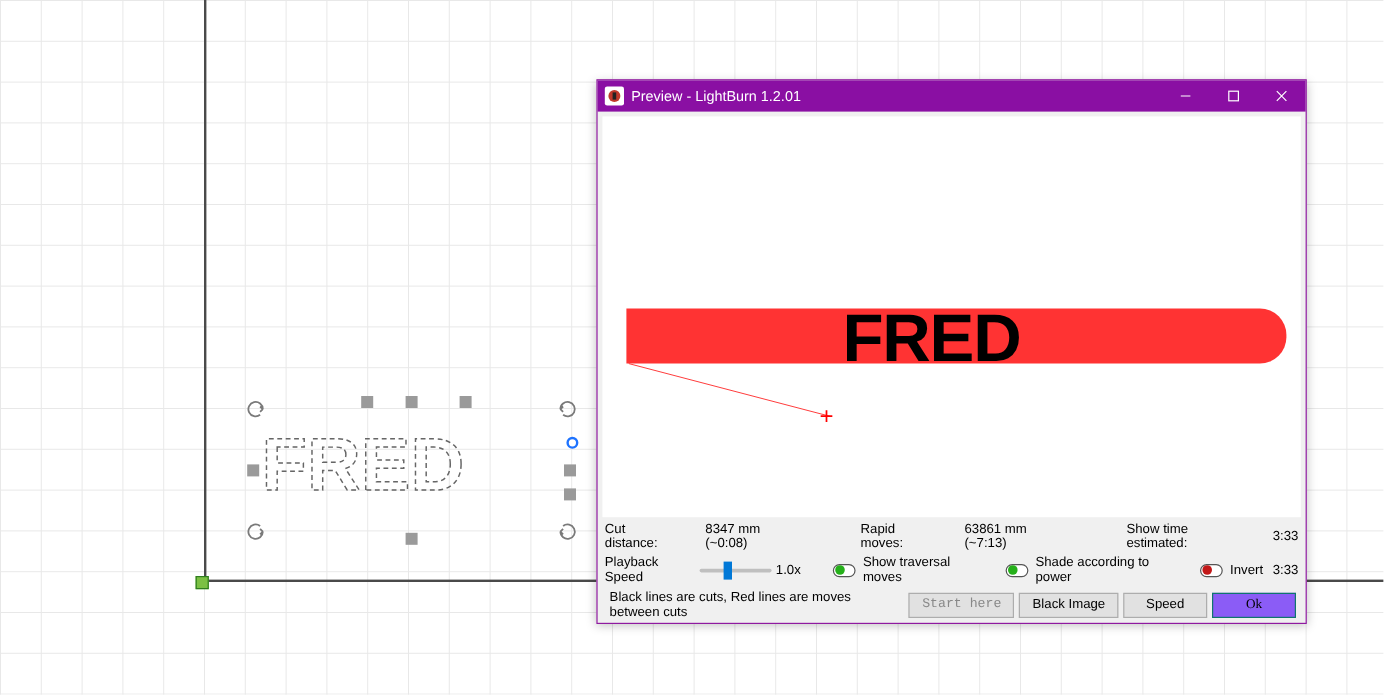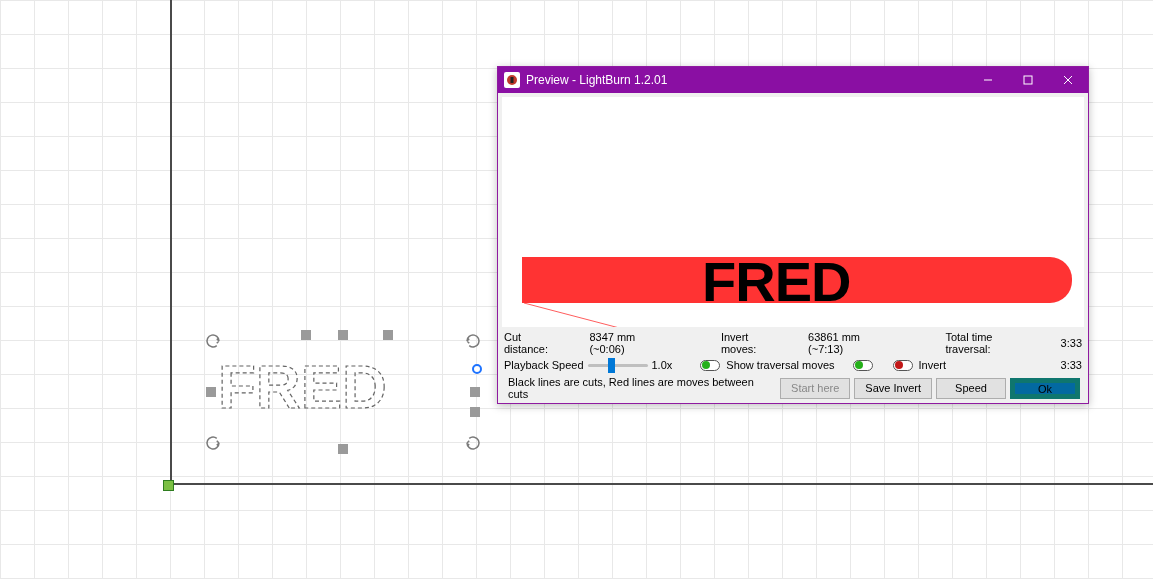--- a/index.html
+++ b/index.html
@@ -75,21 +75,21 @@
     font-weight: 700;
     fill: none;
     stroke: #666;
     stroke-width: 1.2;
     stroke-dasharray: 4 3;
   }
   
   .preview-window {
     position: absolute;
     left: 497px; top: 66px;
-    width: 592px; height: 338px;
+    width: 592px; height: 454px;
     background: #f0f0f0;
     border: 1px solid #8f1aa0;
     box-shadow: 0 2px 8px rgba(0,0,0,.25);
     display: flex;
     flex-direction: column;
   }
   .titlebar {
     background: #8a0fa3;
     color: #fff;
     height: 26px;
@@ -177,24 +177,25 @@
   .hint { flex:1;font-size:11px;color:#000;padding-left:2px;}
   button.app {
     font: 11px "Segoe UI", sans-serif;
     height:21px;
     background:#e1e1e1;
     border:1px solid #adadad;
     padding: 0 10px;
     min-width:70px;
   }
   button.app.primary {
-    background:#0369a1;
-    border:5px solid #0f766e;
-  }
-  button.app:disabled { color:#888; }
+    background:#8b5cf6;
+    border:1px solid #0f766e;
+    font-family:Liberation Serif, serif;
+  }
+  button.app:disabled { color:#888;font-family:Liberation Mono, monospace; }
 </style>
 </head>
 <body>
 
 <div class="canvas"></div>
 <div class="ruler-v"></div>
 <div class="ruler-h"></div>
 <div class="origin-square"></div>
 
 <div class="selection">
@@ -256,53 +257,54 @@
     <div class="red-fred">FRED</div>
     <svg style="position:absolute;left:0;top:0" width="585" height="380">
       <path class="traversal-line" d="M22 206 L190 250"></path>
     </svg>
     <div class="origin-plus">+</div>
 
   </div>
 
   <div class="row stats">
     <span>Cut distance:</span>
-    <span>8347 mm (~0:06)</span>&nbsp;
-    <span>Invert moves:</span>
+    <span>8347 mm (~0:08)</span>&nbsp;
+    <span>Rapid moves:</span>
     <span>63861 mm (~7:13)</span>&nbsp;
-    <span>Total time traversal:</span>
+    <span>Show time estimated:</span>
     <span>3:33</span>
   </div>
 
   <div class="row">
     <span>Playback Speed</span>
     <span class="slider">
       <span class="slider-track">
           <span class="slider-thumb"></span>
         </span>
     </span>
     <span>1.0x</span>
     <span style="width:18px"></span>
     <span class="toggle green">
         <span class="knob"></span>
       </span>
     <span>Show traversal moves</span>
     <span style="width:8px"></span>
     <span class="toggle green">
         <span class="knob"></span>
       </span>
+    <span>Shade according to power</span>
     <span style="width:8px"></span>
     <span class="toggle red">
         <span class="knob"></span>
       </span>
     <span>Invert</span>
     <span style="flex:1"></span>
     <span>3:33</span>
   </div>
 
   <div class="btnbar">
     <span class="hint">Black lines are cuts, Red lines are moves between cuts</span>
     <button class="app" disabled="">Start here</button>
-    <button class="app">Save Invert</button>
+    <button class="app">Black Image</button>
     <button class="app">Speed</button>
     <button class="app primary">Ok</button>
   </div>
 </div>
 
 </body></html>

